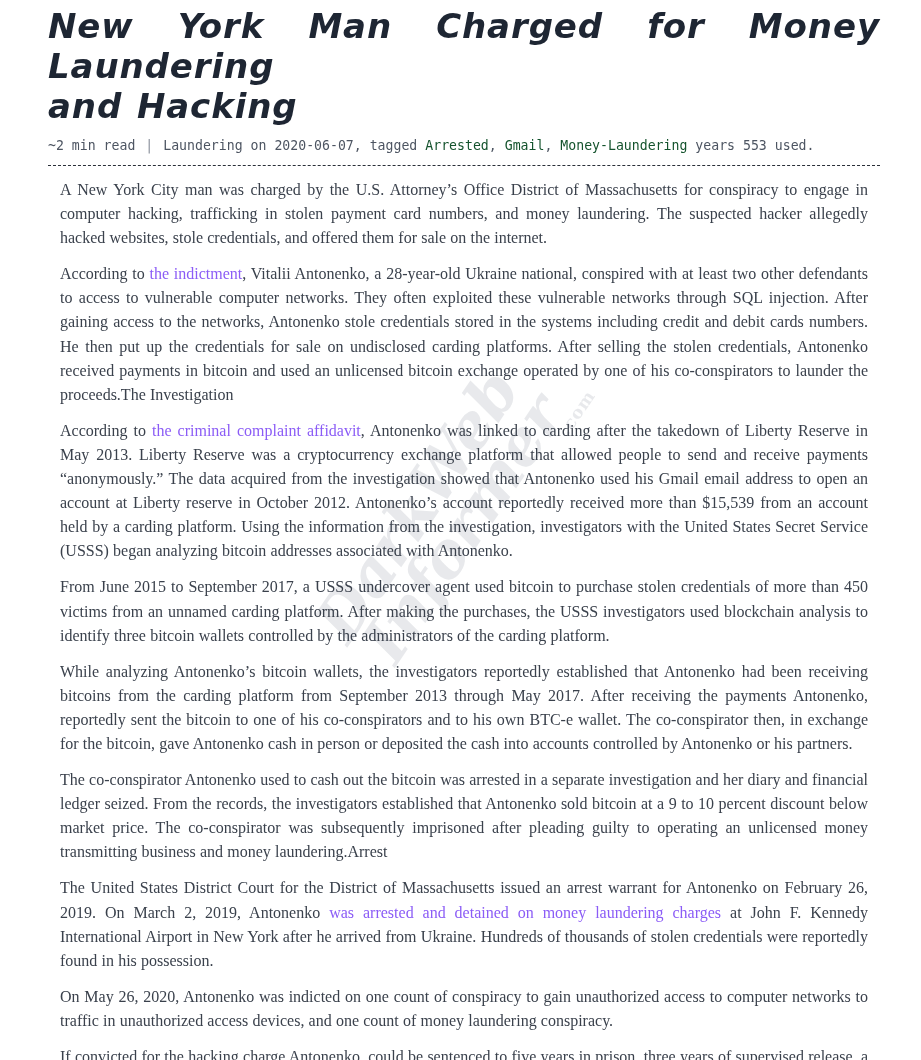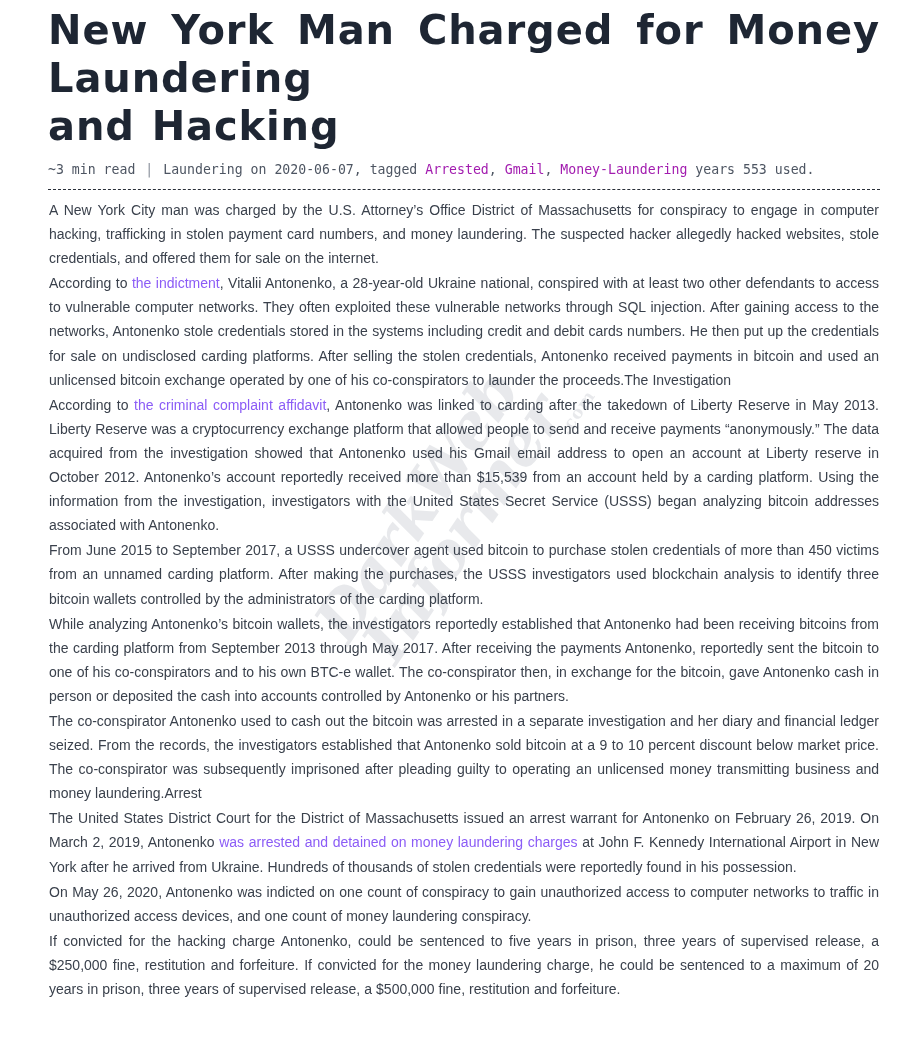--- a/index.html
+++ b/index.html
@@ -66,62 +66,63 @@
   }
 
   
   .content { position: relative; z-index: 2; }
 
   h1.title {
     margin: 0;
     padding: 0;
     font-family: "DejaVu Sans", sans-serif;
     font-weight: 700;
-    font-size: 40px;
-    line-height: 48px;
+    font-size: 34px;
+    line-height: 40px;
     letter-spacing: 0.9px;
     color: #1e2633;
     text-align: justify;
     text-align-last: left;
     word-spacing: 2px;
     max-width: 836px;
+    font-style: italic;
   }
   h1.title .t-line1 { display: block; text-align: justify; text-align-last: justify; }
   h1.title .t-line2 { display: block; }
 
   .meta {
     margin: 9px 0 0 0;
     font-family: "DejaVu Sans Mono", monospace;
     font-size: 13.2px;
     line-height: 21px;
     color: #4d5562;
     letter-spacing: 0px;
     max-width: 836px;
     text-align: justify;
     text-align-last: left;
   }
   .meta .sep { color: #8a919c; padding: 0 2px; }
   .meta a.tag {
-    color: #a21caf;
+    color: #14532d;
     text-decoration: none;
   }
 
   hr.divider {
     border: 0;
     border-top: 1px dashed #2a2f38;
     margin: 9px 0 8px 0;
     height: 0;
     max-width: 834px;
   }
 
   
   .article p {
-    margin: 1px;
-    font-family: Liberation Sans, sans-serif;
-    font-size: 14px;
+    margin: 12px;
+    font-family: Liberation Serif, serif;
+    font-size: 16px;
     line-height: 24.1px;
     color: #3a414c;
     text-align: justify;
     text-align-last: left;
     max-width: 834px;
     word-spacing: 0.2px;
   }
   .article p a {
     color: #8b5cf6;
     text-decoration: none;
@@ -141,21 +142,21 @@
   </div>
 
   <div class="content">
 
     <h1 class="title">
       <span class="t-line1">New York Man Charged for Money Laundering</span>
       <span class="t-line2">and Hacking</span>
     </h1>
 
     <div class="meta">
-      <span>~3 min read</span>
+      <span>~2 min read</span>
       <span class="sep">|</span>
       <span>Laundering on</span>
       <span>2020-06-07,</span>
       <span>tagged</span>
       <span id="tag-list"><a class="tag" href="#">Arrested</a><span>,</span> <a class="tag" href="#">Gmail</a><span>,</span> <a class="tag" href="#">Money-Laundering</a> </span>
       <span>years</span>
       <span>553</span>
       <span>used.</span>
     </div>
 

